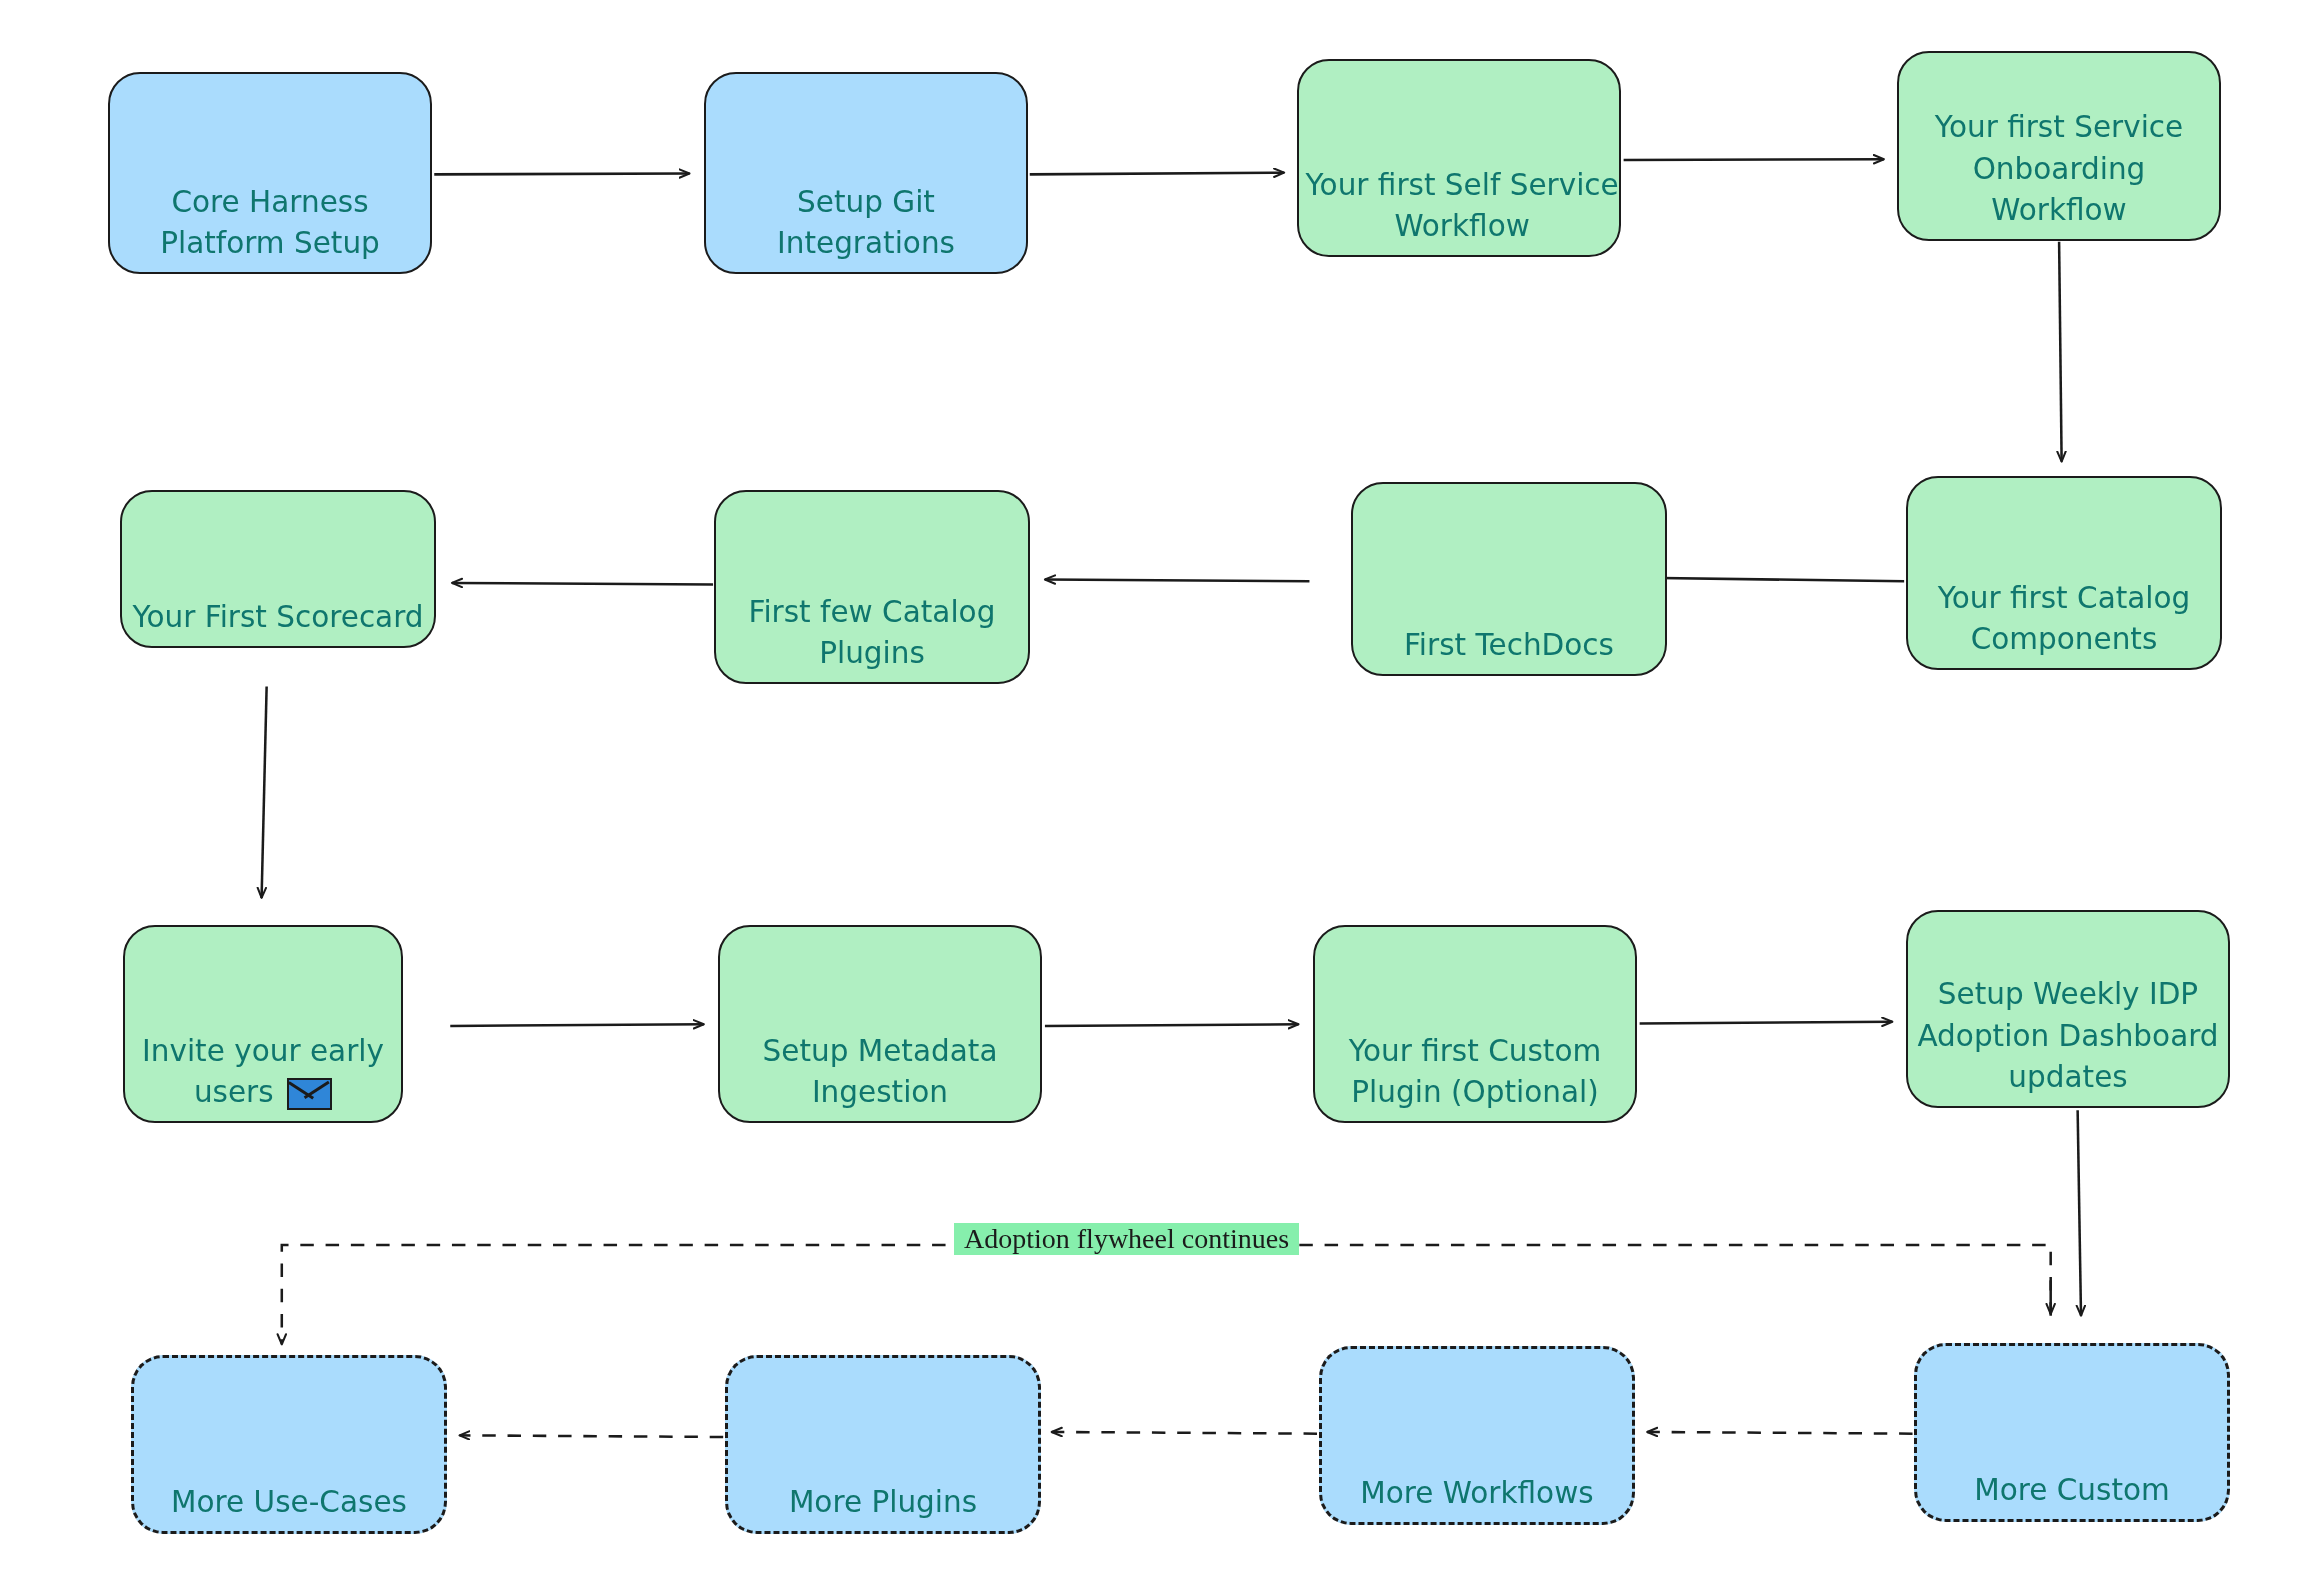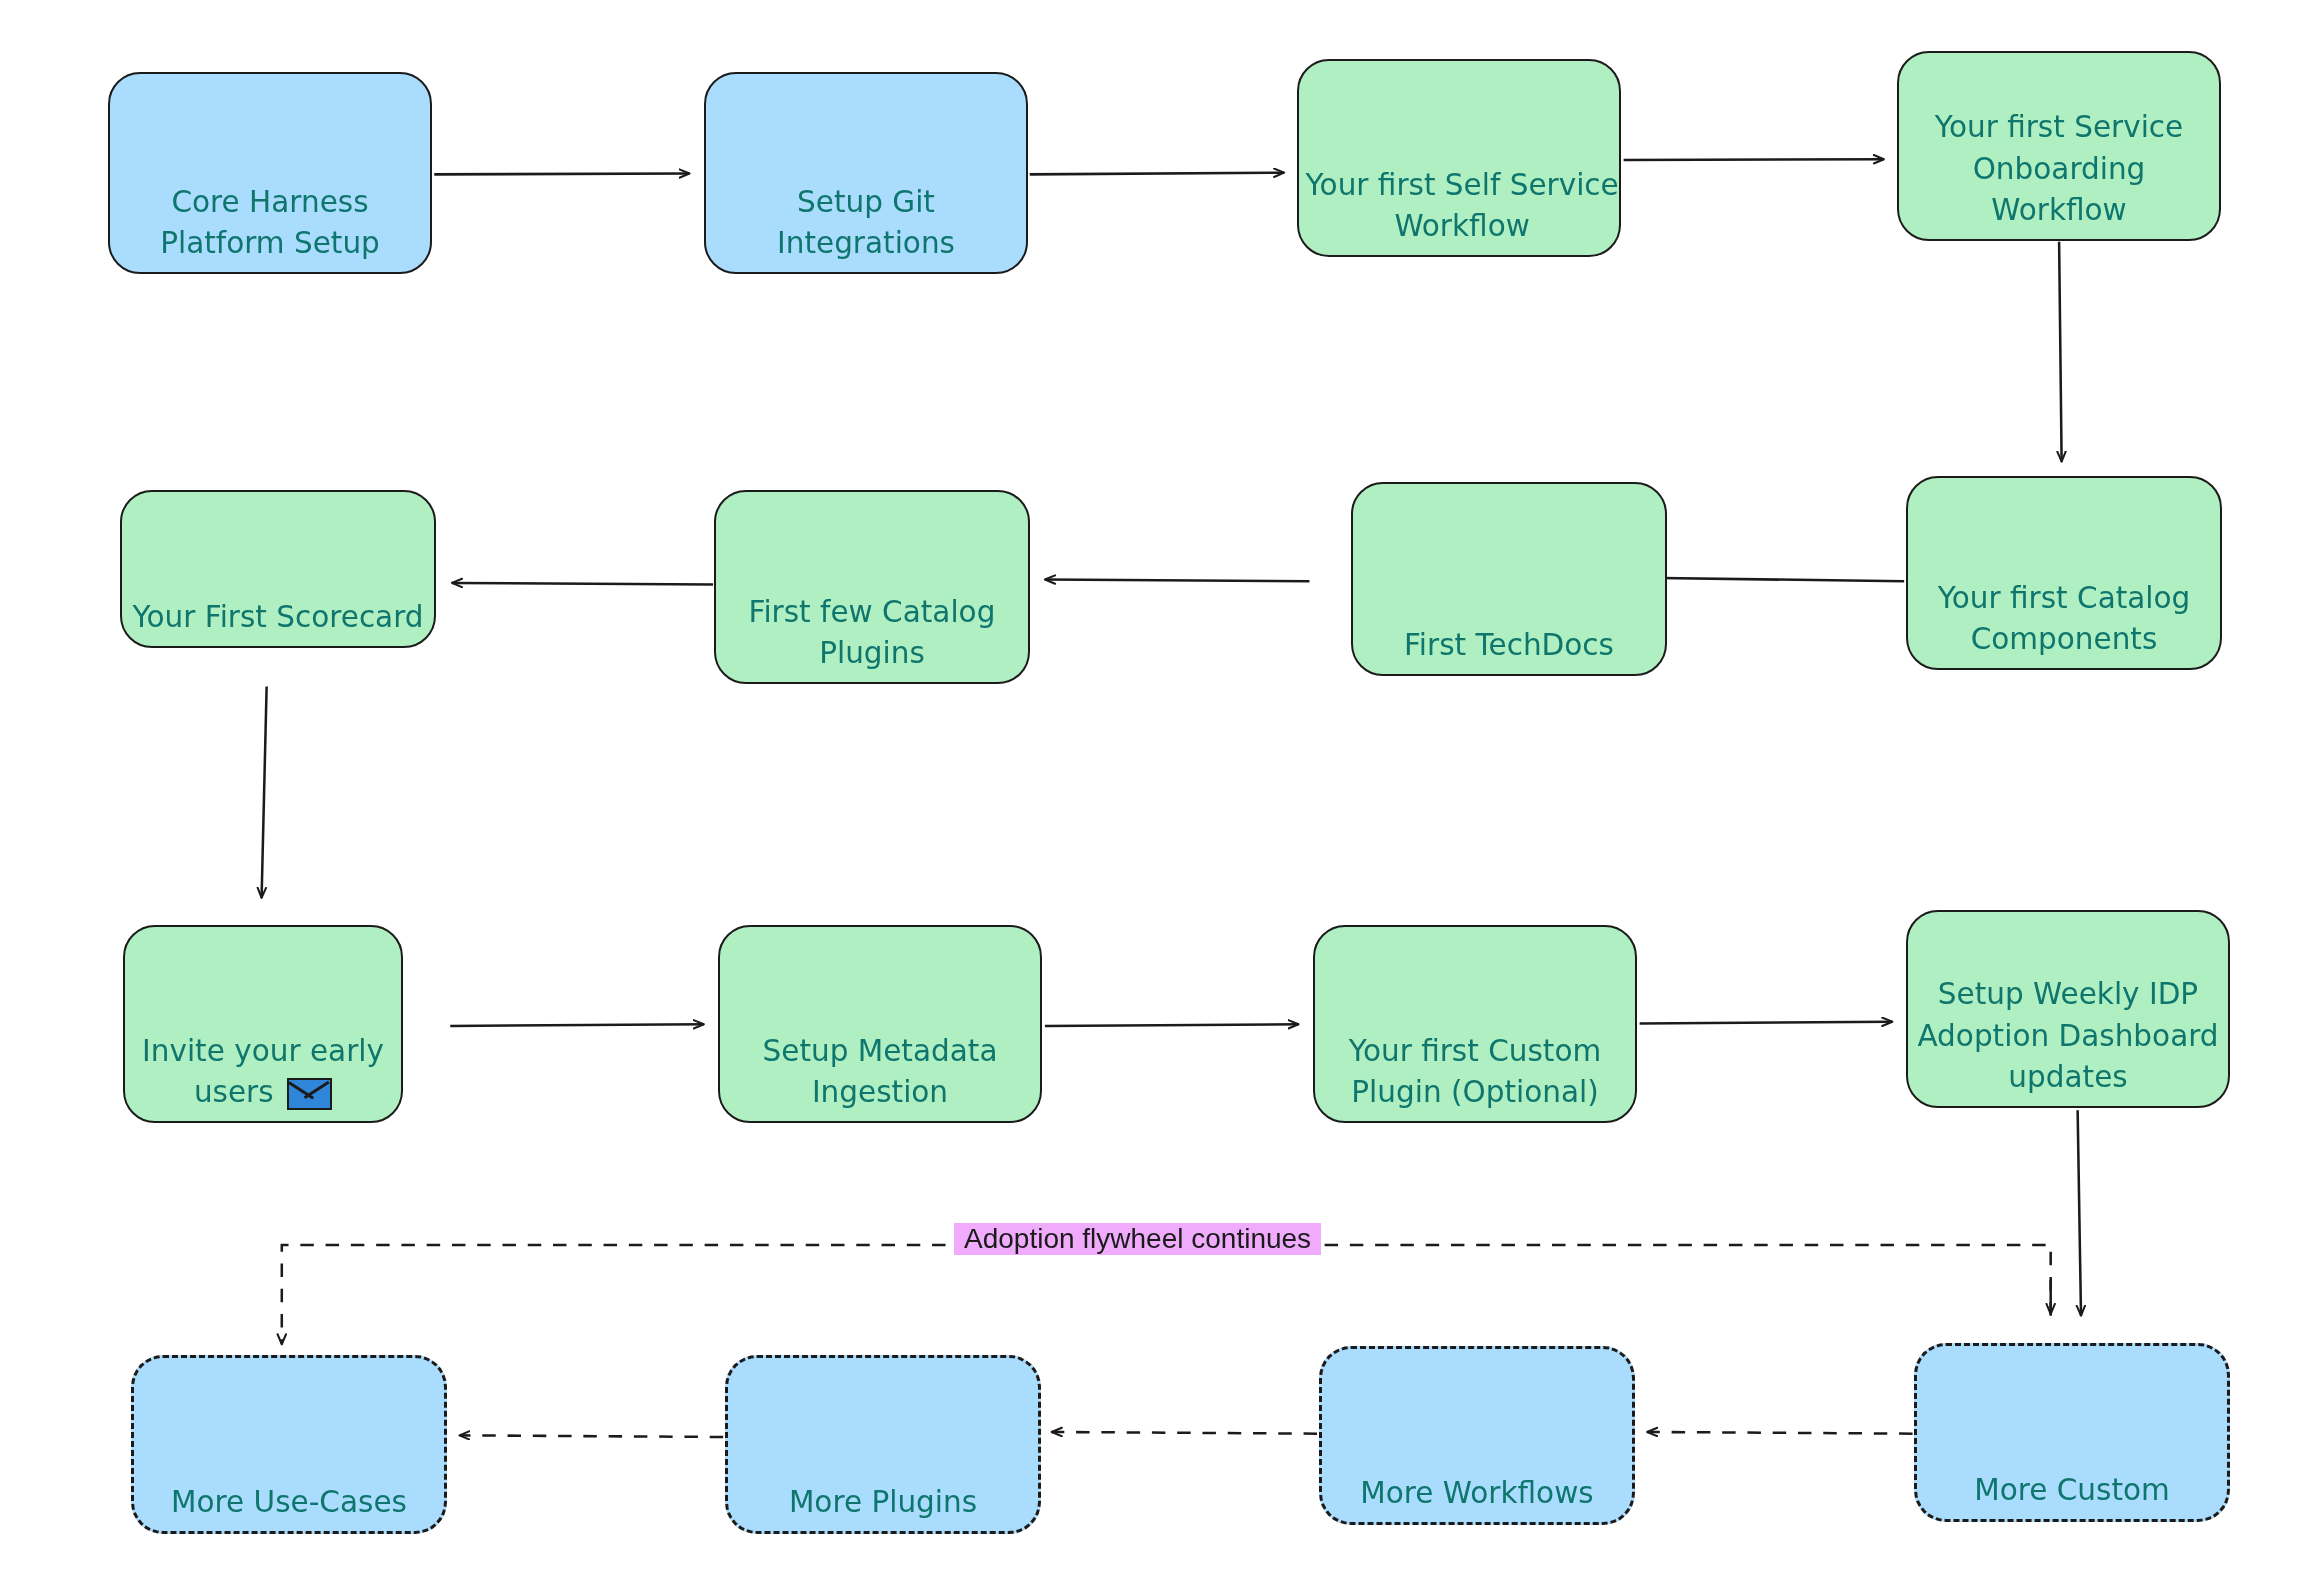--- a/index.html
+++ b/index.html
@@ -70,22 +70,22 @@
     width: 29px;
     transform-origin: left center;
   }
   .envelope .flapA { left: 1.7px;  transform: rotate(33deg); }
   .envelope .flapB { left: 42px; transform: rotate(147deg); }
 
   .edge-label {
     position: absolute;
     color: #1b1b1b;
     font-size: 28px;
-    font-family: Liberation Sans, sans-serif;
-    background: #f0abfc;
+    font-family: Liberation Serif, serif;
+    background: #86efac;
     padding: 0 10px;
     white-space: nowrap;
     z-index: 4;
   }
 </style>
 </head>
 <body>
 
 <div id="stage">
 

